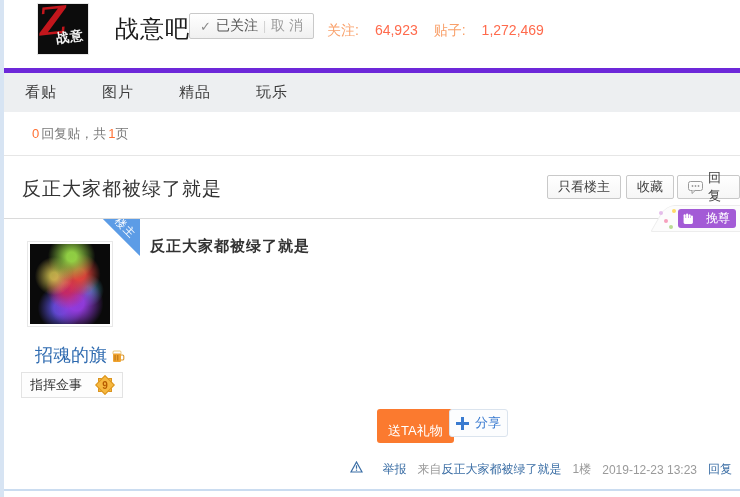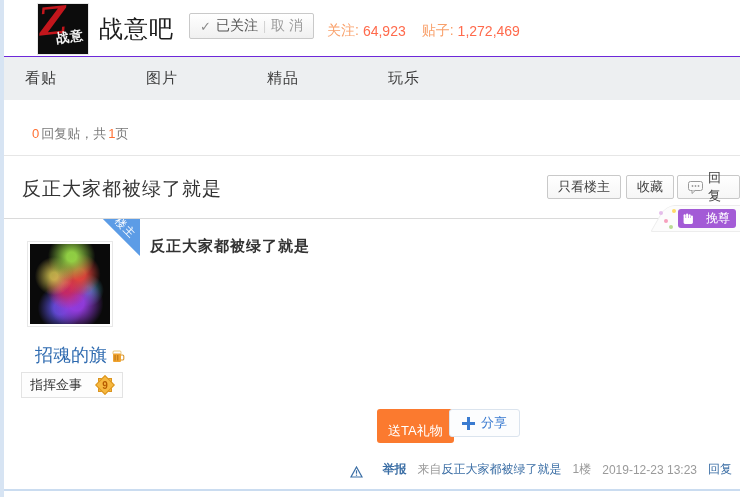--- a/index.html
+++ b/index.html
@@ -7,34 +7,34 @@
   #page{position:relative;width:740px;height:497px;background:#fff;overflow:hidden;}
   .abs{position:absolute;}
 
   
   .left-stripe{left:0;top:0;width:4px;height:497px;background:var(--stripe-blue,#d7e4f3);}
 
   
   .forum-logo{left:37px;top:3px;width:50px;height:50px;background:#0c0c0c;border:1px solid #e8e8e8;overflow:hidden;}
   .forum-logo .z{position:absolute;left:1px;top:-6px;color:#c3161c;font:italic 700 38px "DejaVu Serif",serif;transform:rotate(-6deg);}
   .forum-logo .zh{position:absolute;right:4px;bottom:8px;color:#f2f2f2;font-size:13px;font-weight:700;transform:rotate(-8deg);letter-spacing:1px;}
-  .forum-name{left:99px;top:13px;font-size:24px;color:#1d1d1d;letter-spacing:1px;}
+  .forum-name{left:115px;top:13px;font-size:24px;color:#1d1d1d;letter-spacing:1px;}
   .follow-btn{left:189px;top:13px;height:24px;padding:0 10px;display:flex;align-items:center;gap:5px;
     border:1px solid #c9c9c9;border-radius:2px;background:linear-gradient(#ffffff,#f0f0f0);font-size:14px;cursor:pointer;}
   .follow-btn .chk{color:#8a8a8a;font-size:13px;}
   .follow-btn .followed{color:#555;}
   .follow-btn .sep{color:#d0d0d0;font-size:12px;}
   .follow-btn .cancel{color:#9a9a9a;}
   .stats{left:327px;top:22px;display:flex;gap:16px;font-size:14px;}
-  .stat{display:flex;gap:4px;align-items:center;}
+  .stat{display:flex;gap:4px;}
   .stat .lbl{color:var(--stat-label-orange,#f9a06a);}
-  .stat .val{color:var(--accent-orange,#ff6a4c);}
-
-  
-  .navbar{left:4px;top:56px;width:736px;height:44px;background:#edeff1;border-top:1px solid #6d28d9;display:flex;align-items:center;padding-left:21px;box-sizing:border-box;gap:44px;}
+  .stat .val{color:var(--accent-orange,#ff6a4c);margin-left:12px;}
+
+  
+  .navbar{left:4px;top:68px;width:736px;height:44px;background:#edeff1;border-top:5px solid #6d28d9;display:flex;align-items:center;padding-left:21px;box-sizing:border-box;}
   .nav-tab{font-size:15px;color:#3c3c3c;margin-right:45px;cursor:pointer;letter-spacing:1px;}
 
   
   .reply-bar{left:4px;top:112px;width:736px;height:44px;background:#fff;border-bottom:1px solid #e6e6e6;display:flex;align-items:center;padding-left:28px;box-sizing:border-box;font-size:13px;color:#7a7a7a;}
   .reply-bar .num{color:var(--count-orange,#ff7033);}
   .reply-bar .t{margin:0 2px;}
 
   
   .thread-title{left:22px;top:176px;font-size:19px;color:#333;letter-spacing:1px;}
   .tbtn{top:175px;height:24px;box-sizing:border-box;display:flex;align-items:center;gap:5px;padding:0 10px;
@@ -73,26 +73,26 @@
     display:flex;align-items:center;justify-content:space-between;padding:0 8px;font-size:13px;color:#333;}
   .star{position:relative;width:18px;height:18px;display:inline-block;}
   .star i{position:absolute;inset:2px;background:#f6b83f;border:1px solid #da9420;box-sizing:border-box;}
   .star i.r45{transform:rotate(45deg);}
   .star b{position:absolute;inset:0;display:flex;align-items:center;justify-content:center;font-size:10px;color:#b75b00;}
 
   .post-content{left:150px;top:237px;font-size:15px;font-weight:700;color:#333;letter-spacing:1px;}
 
   .gift-btn{left:377px;top:409px;height:28px;display:flex;align-items:flex-end;padding:3px 11px;
     background:var(--gift-orange,#fb7a2f);border-radius:3px;color:#fff;font-size:13px;cursor:pointer;}
-  .share-btn{left:449px;top:409px;height:28px;box-sizing:border-box;display:flex;align-items:center;gap:6px;padding:0 12px;
+  .share-btn{left:449px;top:409px;height:28px;box-sizing:border-box;display:flex;align-items:center;gap:6px;padding:0 6px;
     background:#fcfdfe;border:1px solid #dbe4ee;border-radius:3px;color:var(--share-blue,#3a7bd0);font-size:13px;cursor:pointer;}
 
   .post-footer{right:8px;top:461px;display:flex;align-items:center;gap:11px;font-size:12px;color:#9a9a9a;}
   .post-footer .blue{color:var(--link-blue,#3b6ea5);cursor:pointer;}
-  .post-footer .report{display:flex;align-items:flex-end;gap:20px;font-weight:bold;}
+  .post-footer .report{display:flex;align-items:flex-start;gap:20px;}
 
   .divider2{left:4px;top:489px;width:736px;height:2px;background:var(--divider-blue,#cadcf0);}
 </style>
 </head>
 <body>
 
 <div id="page">
 
   <div class="abs left-stripe"></div>
 

